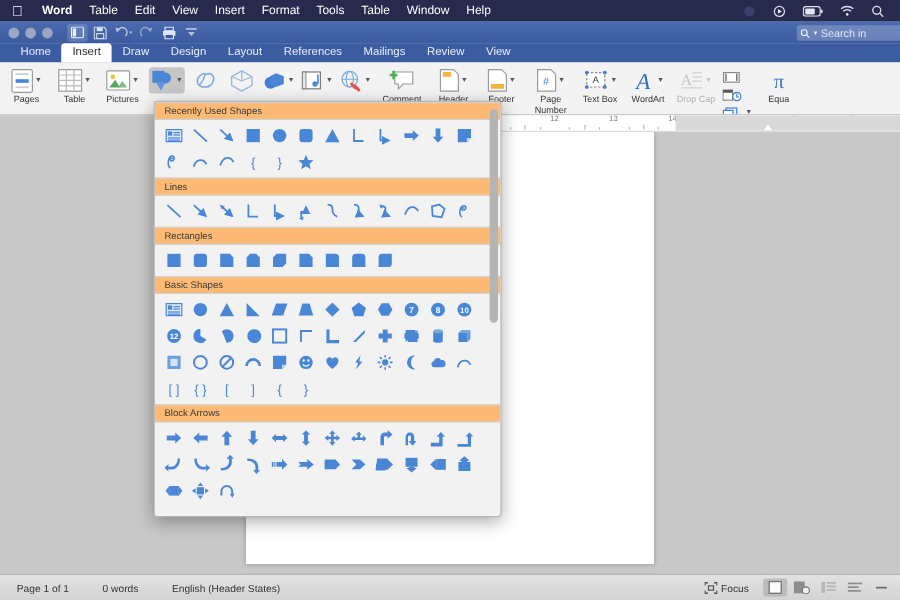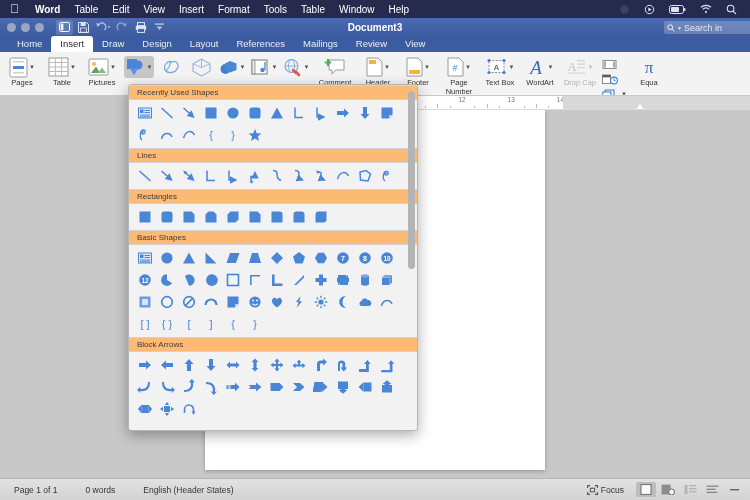--- a/index.html
+++ b/index.html
@@ -205,21 +205,20 @@
           <rect x="2.5" y="6.6" width="7" height="3.8" fill="#3b5ca0" stroke="#dfe4f2" stroke-width="1"></rect>
         </svg>
     </div>
     <div class="qb">
       <svg width="11" height="10" viewBox="0 0 11 10">
           <rect x="1" y="1.4" width="9" height="1.4" fill="#b9c2dd"></rect>
           <polygon points="2.6,4.6 8.4,4.6 5.5,8" fill="#b9c2dd"></polygon>
         </svg>
     </div>
   </div>
-  <div class="doctitle">Document3</div>
   <div class="searchbox">
     <svg width="8" height="8" viewBox="0 0 9 9">
         <circle cx="3.6" cy="3.6" r="2.7" fill="none" stroke="#f0f3fb" stroke-width="1.1"></circle>
         <line x1="5.7" y1="5.7" x2="8.3" y2="8.3" stroke="#f0f3fb" stroke-width="1.1"></line>
       </svg>
     <span style="font-size:5px;">▼</span>
     <span>Search in</span>
   </div>
 </div>
 

